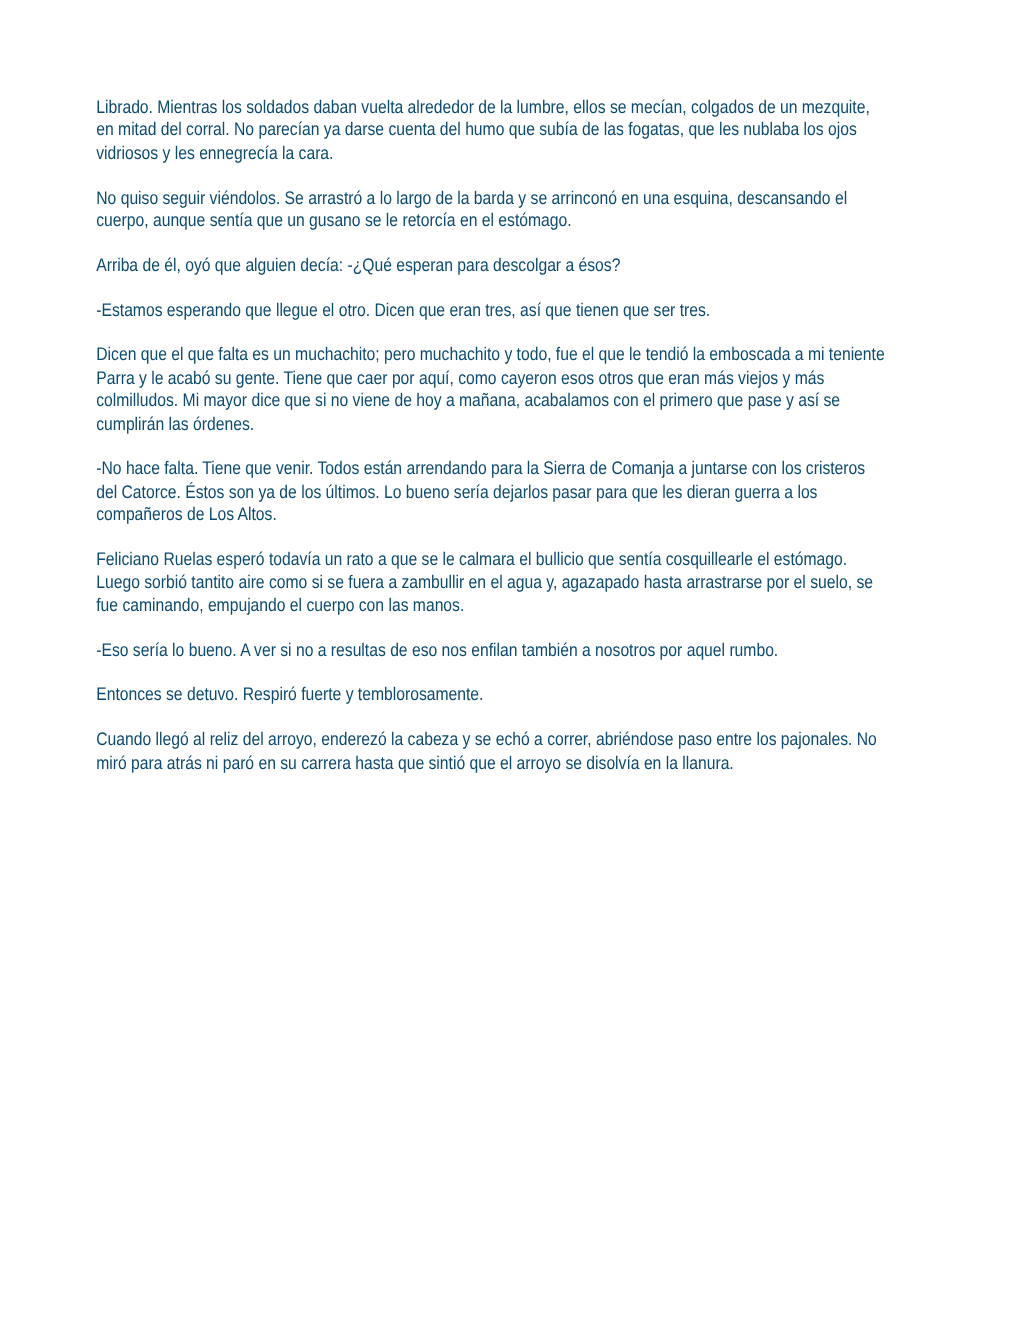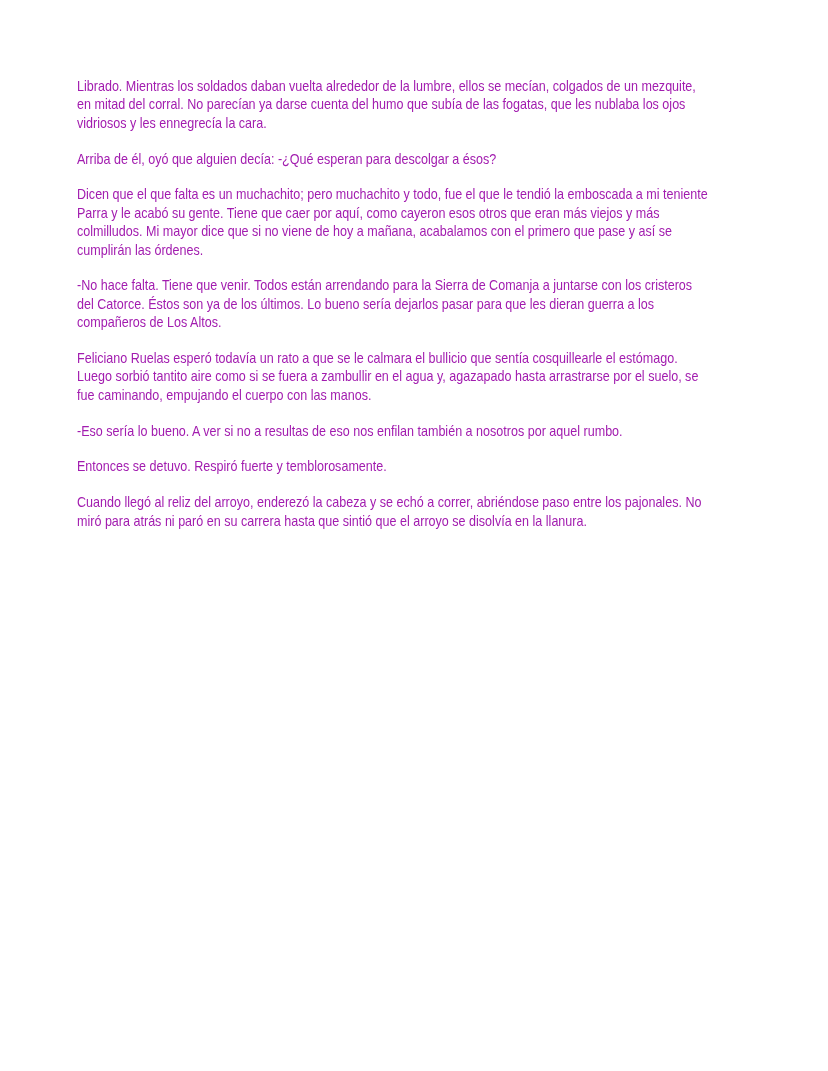--- a/index.html
+++ b/index.html
@@ -11,21 +11,21 @@
       width: 828px;
       height: 1071px;
       position: relative;
       overflow: hidden;
     }
     .page {
       position: absolute;
       left: 77px;
       top: 77px;
       width: 680px;
-      color: #a21caf;
+      color: #0c4a6e;
       font-family: "Liberation Sans", sans-serif;
       font-size: 14.6px;
       line-height: 18.4px;
     }
     .para {
       margin: 0 0 17.4px 0;
       white-space: nowrap;
     }
     .line {
       display: block;
@@ -37,21 +37,28 @@
 </head>
 <body>
 
 <div class="page">
   <p class="para">
     <span class="line">Librado. Mientras los soldados daban vuelta alrededor de la lumbre, ellos se mecían, colgados de un mezquite,</span>
     <span class="line">en mitad del corral. No parecían ya darse cuenta del humo que subía de las fogatas, que les nublaba los ojos</span>
     <span class="line">vidriosos y les ennegrecía la cara.</span>
   </p>
   <p class="para">
+    <span class="line">No quiso seguir viéndolos. Se arrastró a lo largo de la barda y se arrinconó en una esquina, descansando el</span>
+    <span class="line">cuerpo, aunque sentía que un gusano se le retorcía en el estómago.</span>
+  </p>
+  <p class="para">
     <span class="line">Arriba de él, oyó que alguien decía: -¿Qué esperan para descolgar a ésos?</span>
+  </p>
+  <p class="para">
+    <span class="line">-Estamos esperando que llegue el otro. Dicen que eran tres, así que tienen que ser tres.</span>
   </p>
   <p class="para">
     <span class="line">Dicen que el que falta es un muchachito; pero muchachito y todo, fue el que le tendió la emboscada a mi teniente</span>
     <span class="line">Parra y le acabó su gente. Tiene que caer por aquí, como cayeron esos otros que eran más viejos y más</span>
     <span class="line">colmilludos. Mi mayor dice que si no viene de hoy a mañana, acabalamos con el primero que pase y así se</span>
     <span class="line">cumplirán las órdenes.</span>
   </p>
   <p class="para">
     <span class="line">-No hace falta. Tiene que venir. Todos están arrendando para la Sierra de Comanja a juntarse con los cristeros</span>
     <span class="line">del Catorce. Éstos son ya de los últimos. Lo bueno sería dejarlos pasar para que les dieran guerra a los</span>

